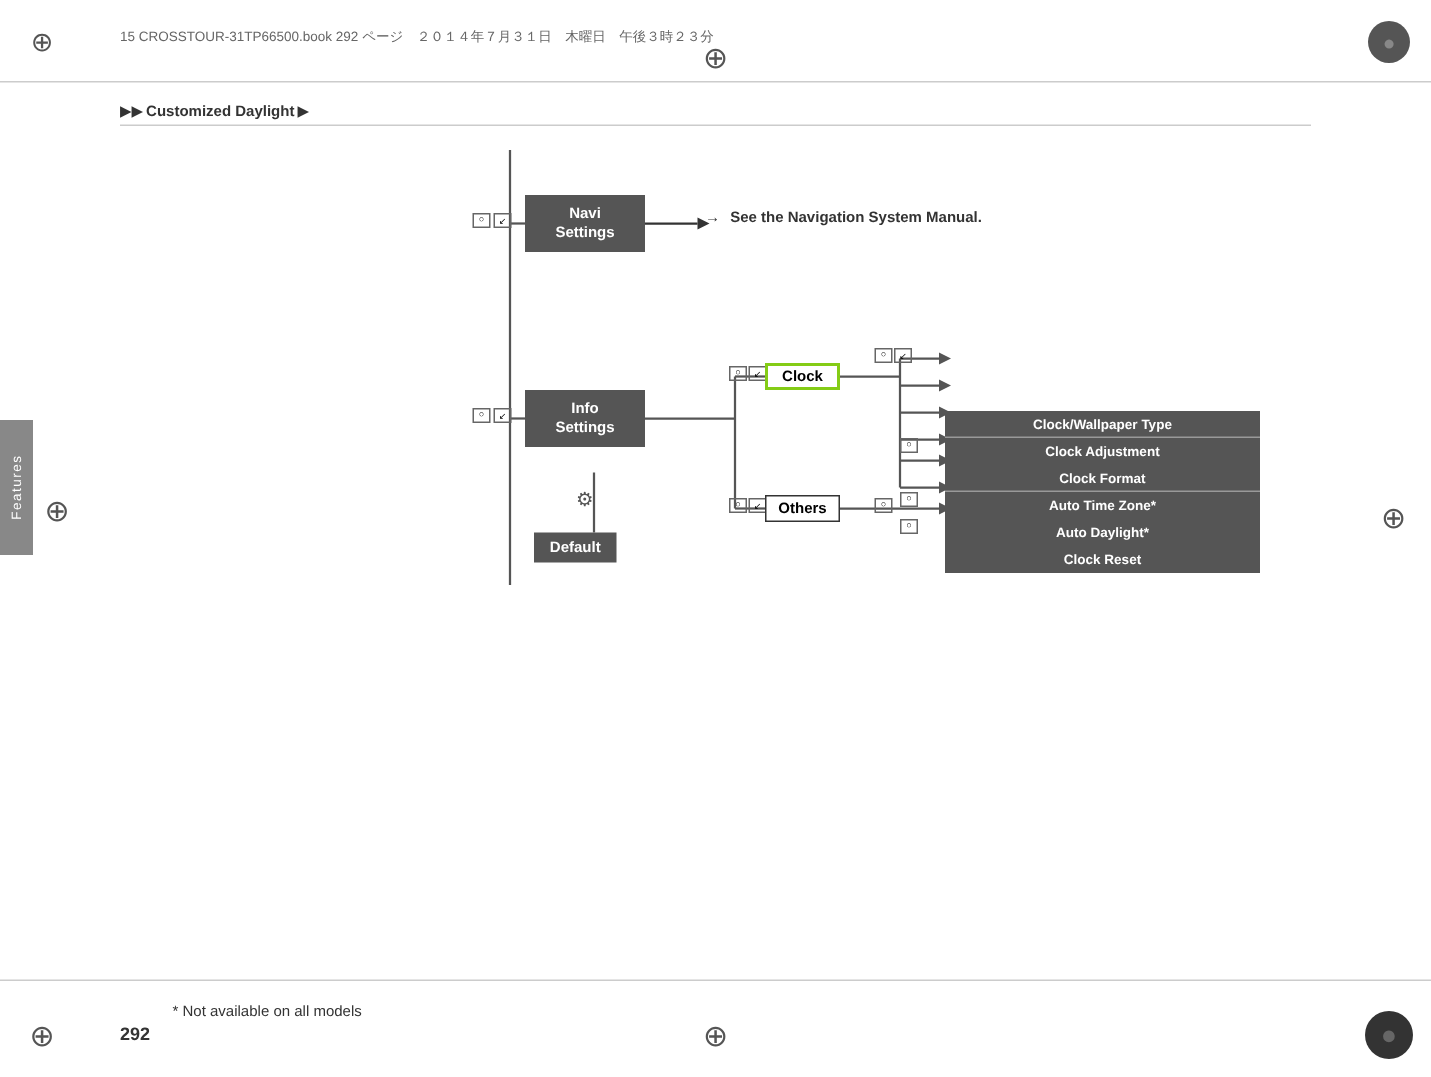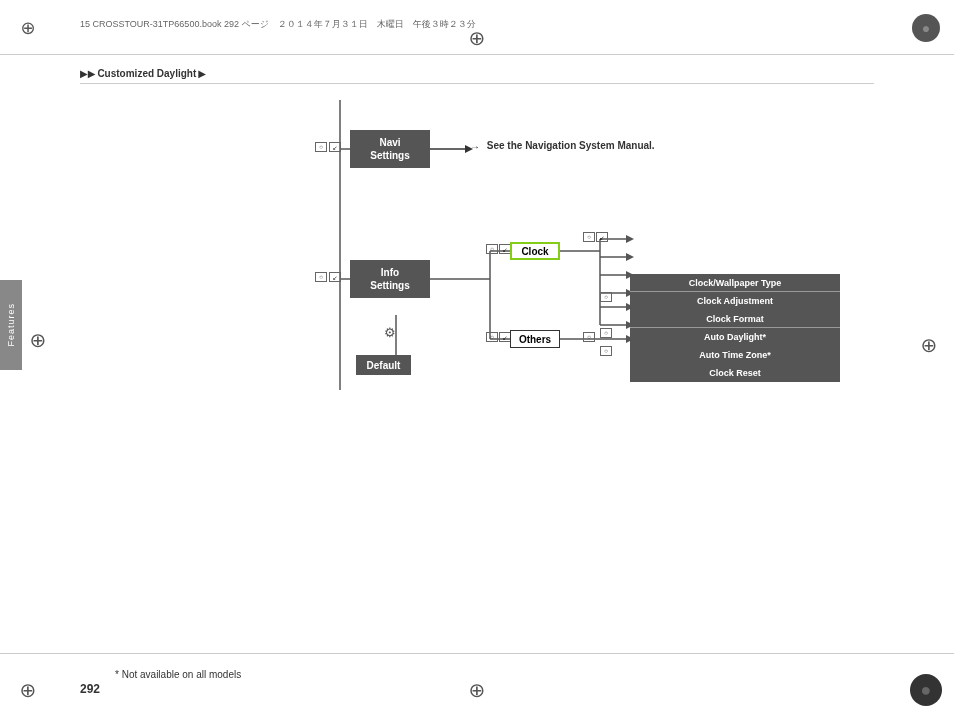--- a/index.html
+++ b/index.html
@@ -446,29 +446,29 @@
       </div>
     </div>
     <div class="menu-item">
       <span>Clock Format</span>
     </div>
     <div style="display:flex; align-items:center; position:relative;">
       <div style="position:absolute; left:-30px; top:0; display:flex; gap:1px;">
         <div class="input-icon-box">○</div>
       </div>
       <div class="menu-item">
-        <span>Auto Daylight*</span>
+        <span>Auto Time Zone*</span>
       </div>
     </div>
     <div style="display:flex; align-items:center; position:relative;">
       <div style="position:absolute; left:-30px; top:0; display:flex; gap:1px;">
         <div class="input-icon-box">○</div>
       </div>
       <div class="menu-item">
-        <span>Auto Time Zone*</span>
+        <span>Auto Daylight*</span>
       </div>
     </div>
     <div class="menu-item">
       <span>Clock Reset</span>
     </div>
   </div>
 
   <div style="position:absolute; left:503px; top:232px; display:flex; gap:1px; align-items:center;">
     <div class="input-icon-box">○</div>
   </div>

